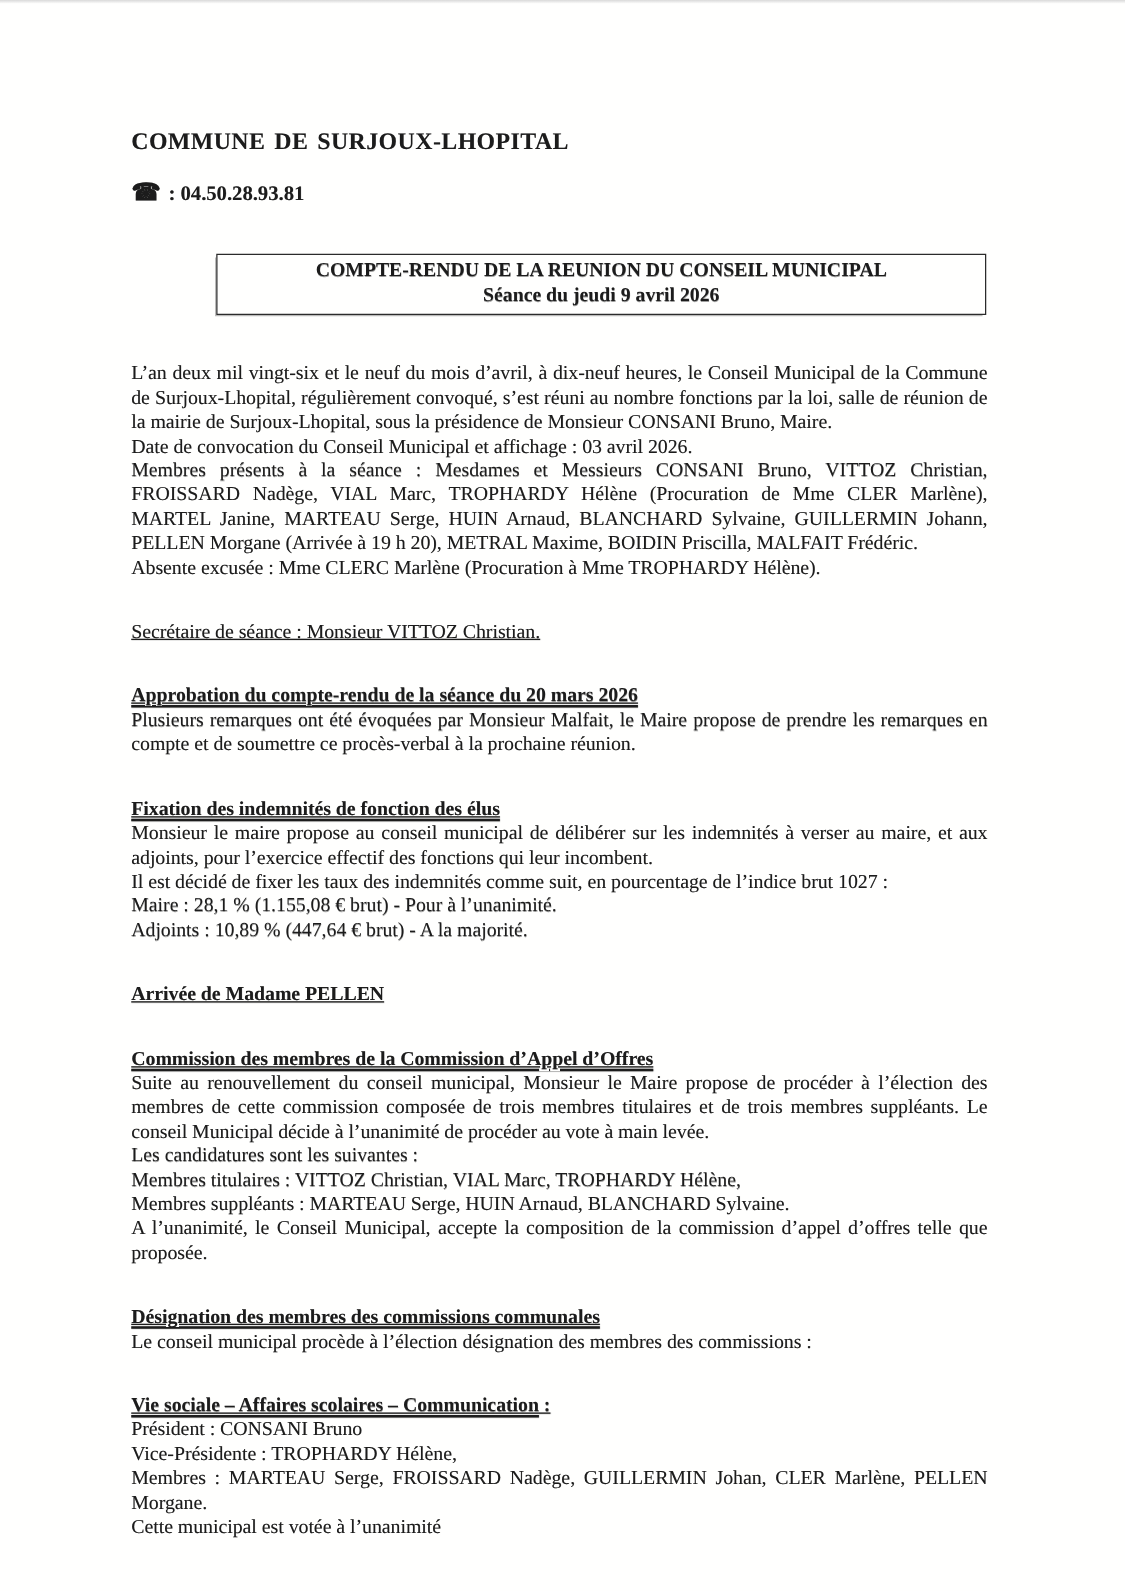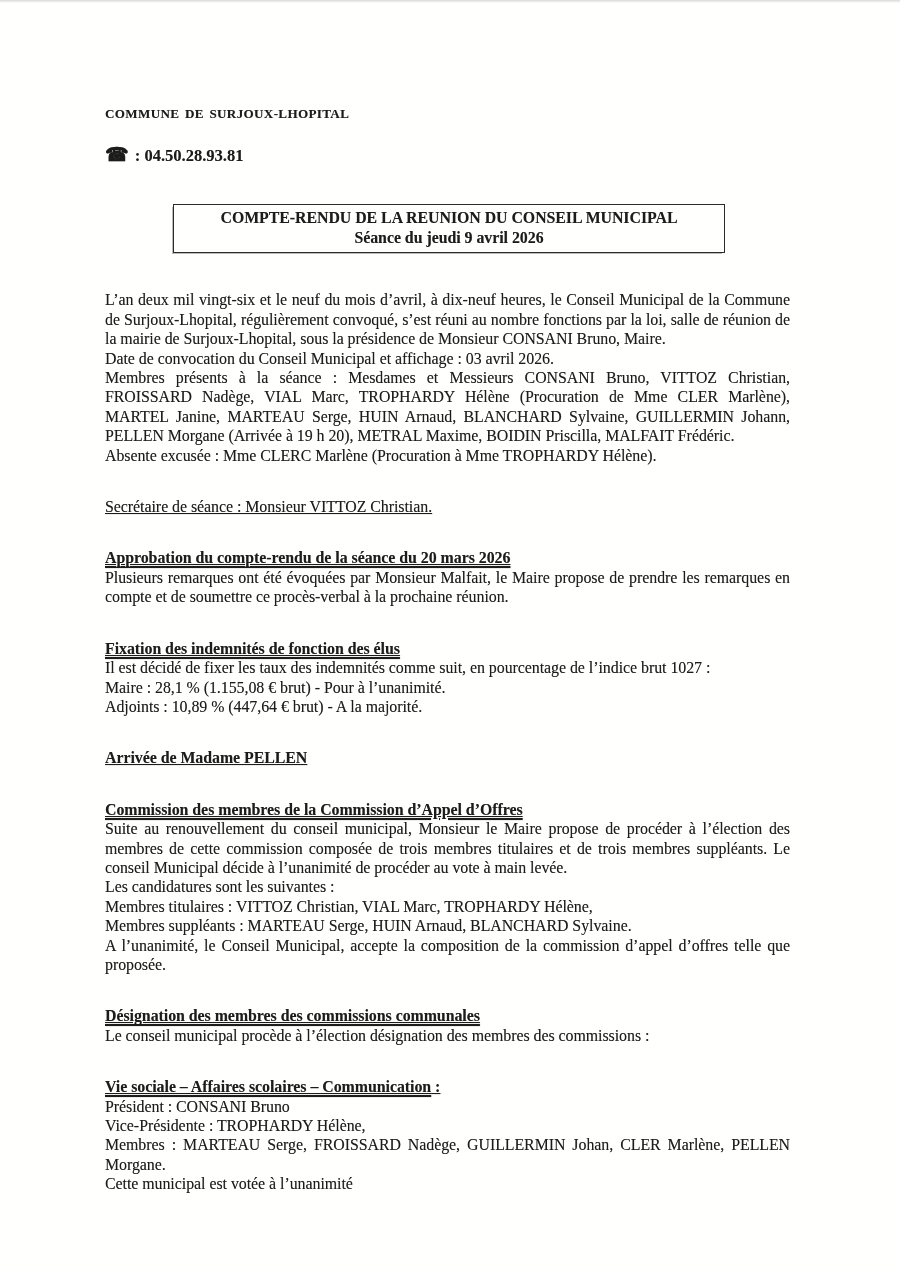--- a/index.html
+++ b/index.html
@@ -21,37 +21,37 @@
 
   .scan-edge {
     position: absolute;
     top: 0; left: 0; right: 0;
     height: 3px;
     background: linear-gradient(#d9d9d9, rgba(255,255,255,0));
   }
 
   .commune {
     margin: 0;
-    font-size: 13px;
+    font-size: 19px;
     line-height: 20px;
     font-weight: bold;
     letter-spacing: 0.4px;
     word-spacing: 2px;
   }
 
   .phone {
     margin: 21px 0 0 0;
     font-weight: bold;
     font-size: 16.5px;
   }
   .phone .glyph { font-size: 19px; letter-spacing: 2px; }
 
   .title-box {
     margin: 39px 0 0 68px;
-    width: 552px;
+    width: 616px;
     border: 1.5px solid #2b2b2b;
     text-align: center;
     font-weight: bold;
     font-size: 15.8px;
     line-height: 19.5px;
     padding: 3px 6px 5px 6px;
     box-shadow: -2px 2px 0 -1px rgba(60,60,60,0.35);
   }
 
   .doc-body { margin-top: 37px; }
@@ -83,20 +83,21 @@
     <p>Date de convocation du Conseil Municipal et affichage : 03 avril 2026.</p>
     <p class="just">Membres présents à la séance : Mesdames et Messieurs CONSANI Bruno, VITTOZ Christian, FROISSARD Nadège, VIAL Marc, TROPHARDY Hélène (Procuration de Mme CLER Marlène), MARTEL Janine, MARTEAU Serge, HUIN Arnaud, BLANCHARD Sylvaine, GUILLERMIN Johann, PELLEN Morgane (Arrivée à 19 h 20), METRAL Maxime, BOIDIN Priscilla, MALFAIT Frédéric.</p>
     <p>Absente excusée : Mme CLERC Marlène (Procuration à Mme TROPHARDY Hélène).</p>
 
     <p class="sp">Secrétaire de séance : Monsieur VITTOZ Christian.</p>
 
     <p class="h sp"><span class="u">Approbation du compte-rendu de la séance du 20 mars 2026</span></p>
     <p class="just">Plusieurs remarques ont été évoquées par Monsieur Malfait, le Maire propose de prendre les remarques en compte et de soumettre ce procès-verbal à la prochaine réunion.</p>
 
     <p class="h sp"><span class="u">Fixation des indemnités de fonction des élus</span></p>
+    <p class="just">Monsieur le maire propose au conseil municipal de délibérer sur les indemnités à verser au maire, et aux adjoints, pour l’exercice effectif des fonctions qui leur incombent.</p>
     <p>Il est décidé de fixer les taux des indemnités comme suit, en pourcentage de l’indice brut 1027 :</p>
     <p>Maire : 28,1 % (1.155,08 € brut) - Pour à l’unanimité.</p>
     <p>Adjoints : 10,89 % (447,64 € brut) - A la majorité.</p>
 
     <p class="h sp">Arrivée de Madame PELLEN</p>
 
     <p class="h sp"><span class="u">Commission des membres de la Commission d’Appel d’Offres</span></p>
     <p class="just">Suite au renouvellement du conseil municipal, Monsieur le Maire propose de procéder à l’élection des membres de cette commission composée de trois membres titulaires et de trois membres suppléants. Le conseil Municipal décide à l’unanimité de procéder au vote à main levée.</p>
     <p>Les candidatures sont les suivantes :</p>
     <p>Membres titulaires : VITTOZ Christian, VIAL Marc, TROPHARDY Hélène,</p>

